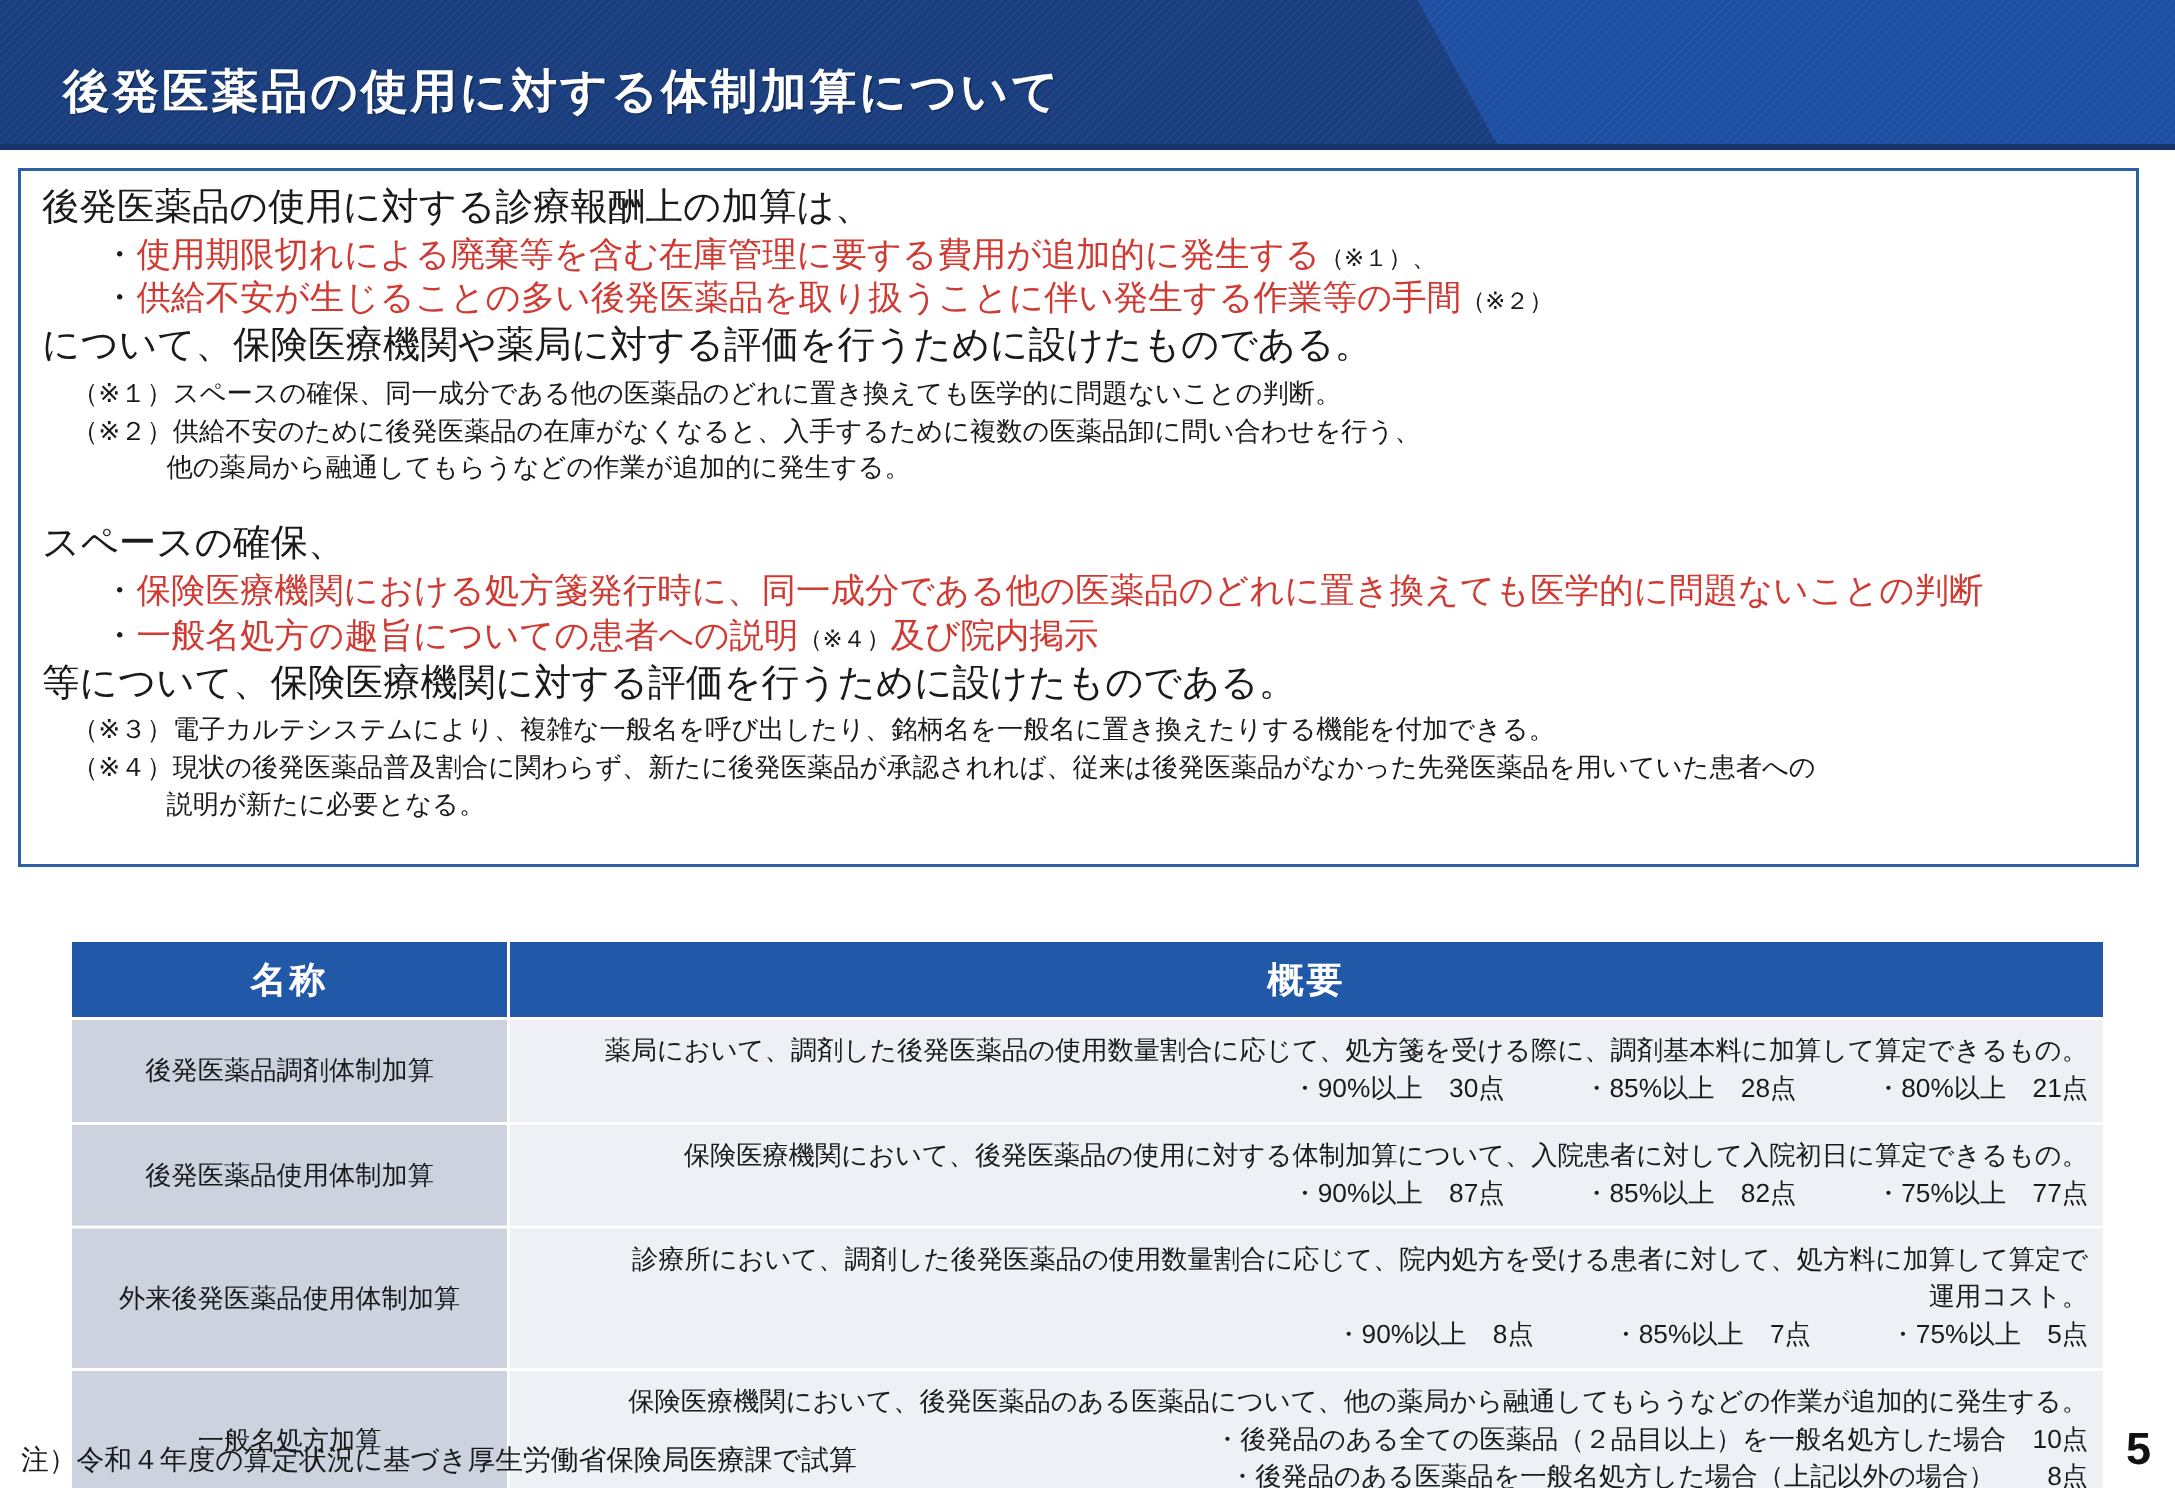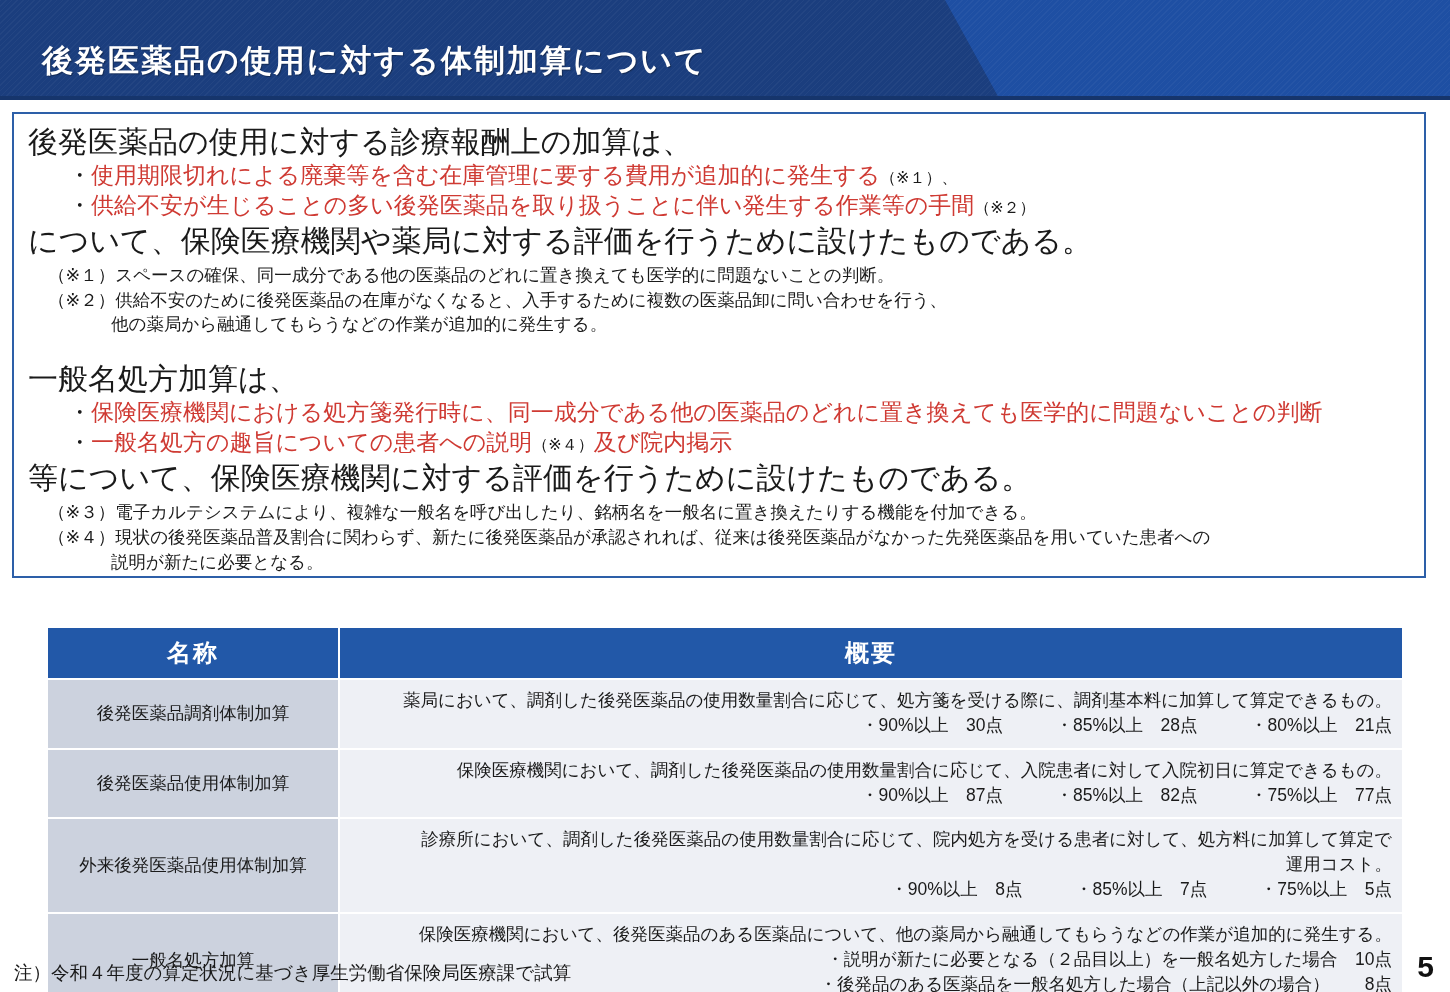--- a/index.html
+++ b/index.html
@@ -70,21 +70,21 @@
     left: 12px;
     top: 112px;
     width: 1414px;
     height: 466px;
     border: 2px solid #2d5fa8;
     background: #ffffff;
     box-sizing: border-box;
     padding: 8px 14px 0 14px;
   }
   .lead {
-    font-size: 30px;
+    font-size: 25px;
     line-height: 1.30;
     color: #1a1a1a;
     white-space: nowrap;
   }
   .bullet-line {
     font-size: 23px;
     line-height: 1.30;
     white-space: nowrap;
     padding-left: 40px;
   }
@@ -201,21 +201,21 @@
   </div>
   <div class="note">
     <span>（※２）</span><span>供給不安のために後発医薬品の在庫がなくなると、入手するために複数の医薬品卸に問い合わせを行う、</span>
   </div>
   <div class="note note-indent">
     <span>他の薬局から融通してもらうなどの作業が追加的に発生する。</span>
   </div>
 
   <div class="gap-md"></div>
 
-  <div class="lead">一般名処方加算は、</div>
+  <div class="lead">スペースの確保、</div>
 
   <div class="bullet-line">
     <span class="bullet-mark">・</span><span class="red">保険医療機関における処方箋発行時に、同一成分である他の医薬品のどれに置き換えても医学的に問題ないことの判断</span>
   </div>
 
 
   <div class="bullet-line">
     <span class="bullet-mark">・</span><span class="red">一般名処方の趣旨についての患者への説明</span><span class="ref">（※４）</span><span class="red">及び院内掲示</span>
   </div>
 
@@ -250,37 +250,37 @@
     <tr>
       <td class="name">後発医薬品調剤体制加算</td>
       <td class="desc">
         <div>薬局において、調剤した後発医薬品の使用数量割合に応じて、処方箋を受ける際に、調剤基本料に加算して算定できるもの。</div>
         <div class="desc-sub">・90%以上　30点　　　・85%以上　28点　　　・80%以上　21点</div>
       </td>
     </tr>
     <tr>
       <td class="name">後発医薬品使用体制加算</td>
       <td class="desc">
-        <div>保険医療機関において、調剤した後発医薬品の使用数量割合に応じて、入院患者に対して入院初日に算定できるもの。</div>
+        <div>保険医療機関において、後発医薬品の使用に対する体制加算について、入院患者に対して入院初日に算定できるもの。</div>
         <div class="desc-sub">・90%以上　87点　　　・85%以上　82点　　　・75%以上　77点</div>
       </td>
     </tr>
     <tr>
       <td class="name">外来後発医薬品使用体制加算</td>
       <td class="desc">
         <div>診療所において、調剤した後発医薬品の使用数量割合に応じて、院内処方を受ける患者に対して、処方料に加算して算定で</div>
         <div>運用コスト。</div>
         <div class="desc-sub">・90%以上　8点　　　・85%以上　7点　　　・75%以上　5点</div>
       </td>
     </tr>
     <tr>
       <td class="name">一般名処方加算</td>
       <td class="desc">
         <div>保険医療機関において、後発医薬品のある医薬品について、他の薬局から融通してもらうなどの作業が追加的に発生する。</div>
-        <div class="desc-sub">・説明が新たに必要となる（２品目以上）を一般名処方した場合　10点</div>
+        <div class="desc-sub">・後発品のある全ての医薬品（２品目以上）を一般名処方した場合　10点</div>
         <div class="desc-sub">・後発品のある医薬品を一般名処方した場合（上記以外の場合）　　8点</div>
       </td>
     </tr>
   </tbody>
 </table>
 
 <div class="footnote">注）令和４年度の算定状況に基づき厚生労働省保険局医療課で試算</div>
 <div class="pagenum">5</div>
 
 </body></html>

